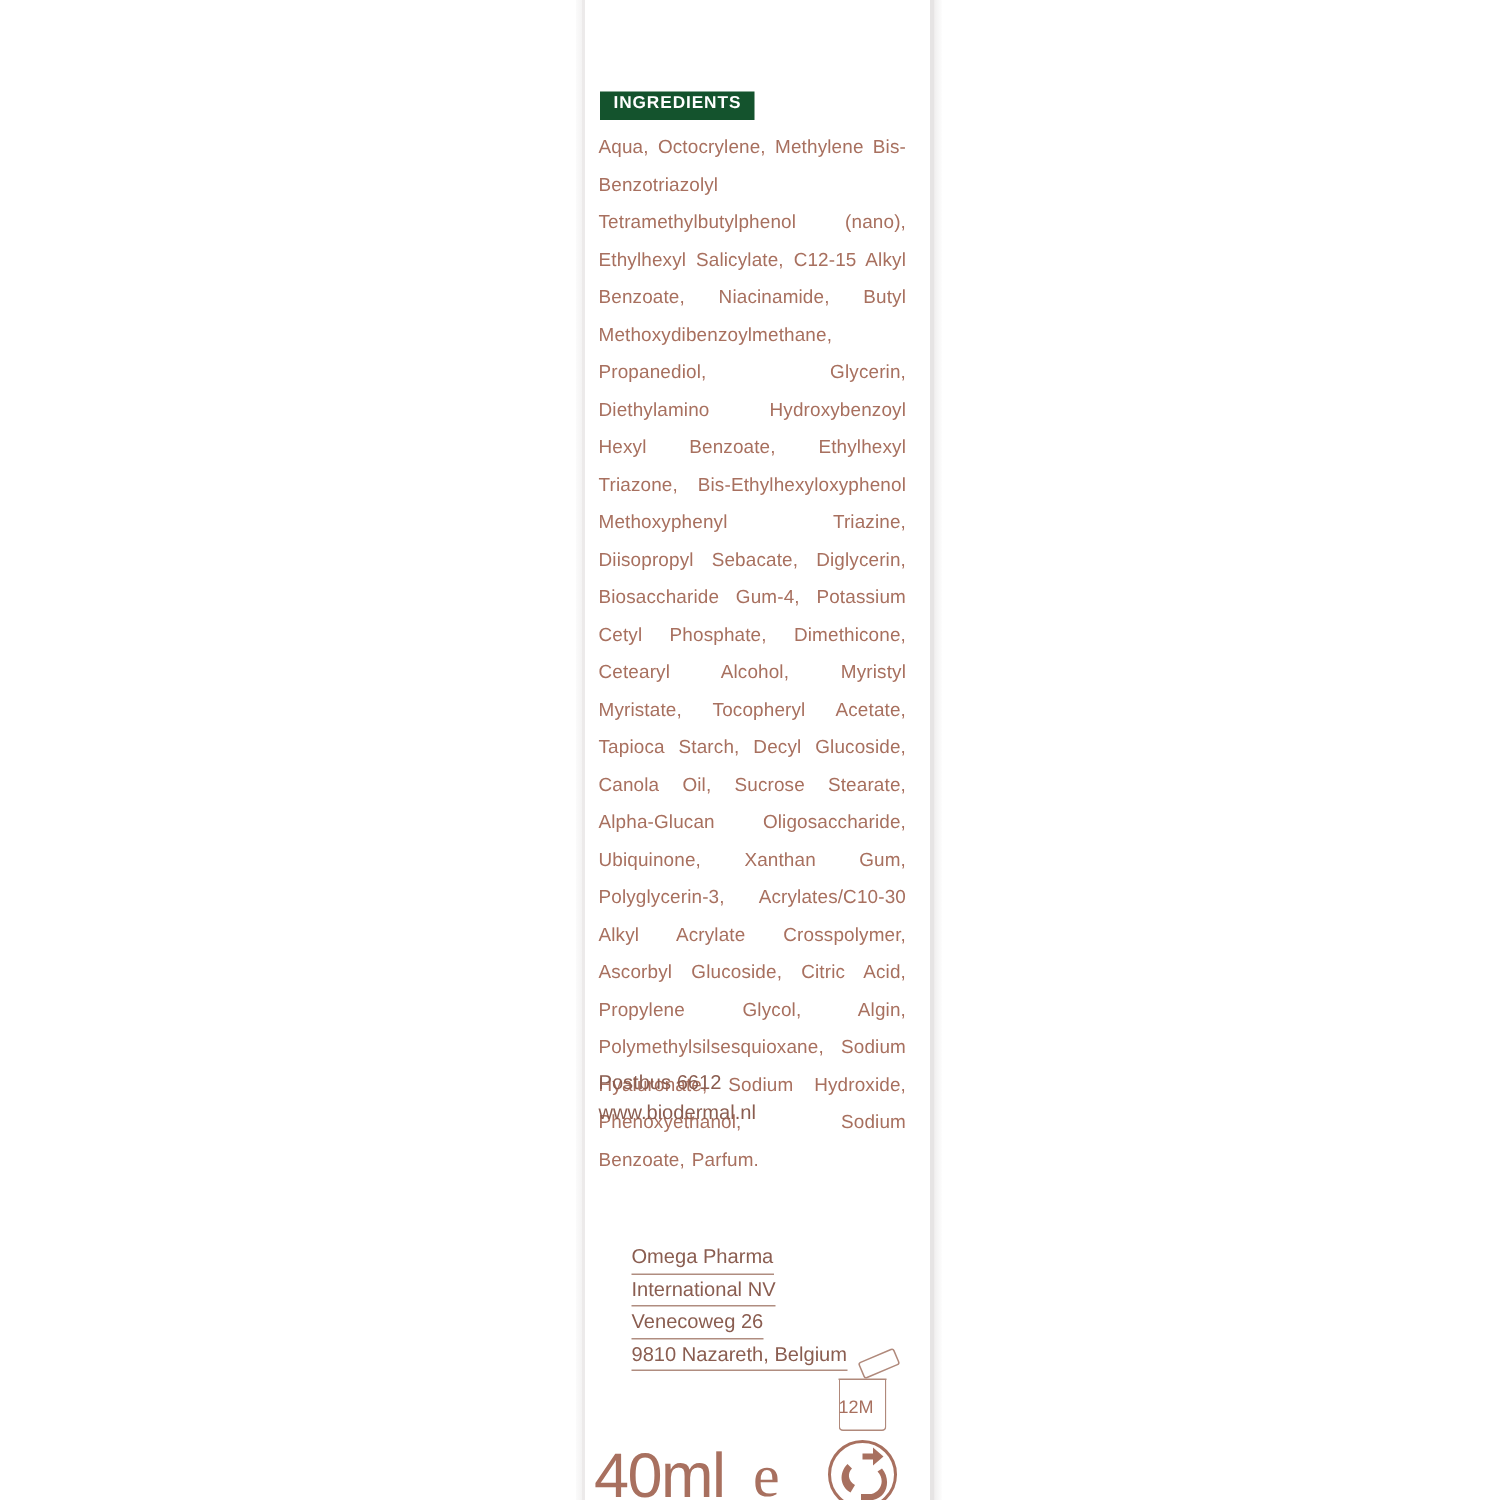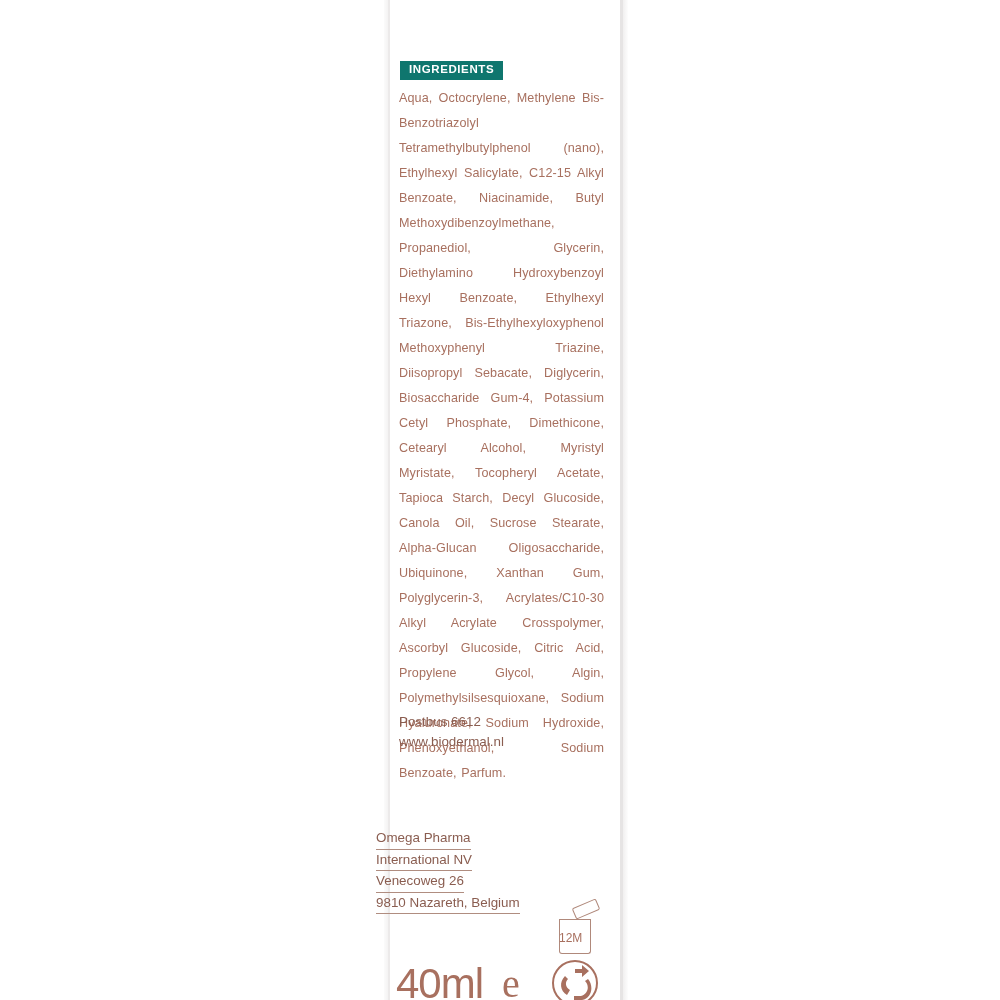--- a/index.html
+++ b/index.html
@@ -41,21 +41,21 @@
     top: 0;
     width: 8px;
     height: 1000px;
     background: linear-gradient(to right, #e9e7e7, #fdfdfd);
   }
 
   .ingredients-badge {
     position: absolute;
     left: 400px;
     top: 61px;
-    background: #0f766e;
+    background: #14532d;
     color: #ffffff;
     font-size: 11.5px;
     font-weight: bold;
     letter-spacing: 0.6px;
     padding: 3px 9px 4px 9px;
     line-height: 1;
   }
 
   #ingredients-text {
     position: absolute;
@@ -83,21 +83,21 @@
     font-weight: bold;
     color: #5b3a30;
     font-size: 13.6px;
     display: block;
     margin-bottom: 1px;
   }
   #company-block .line { display: block; }
 
   #distributor-block {
     position: absolute;
-    left: 376px;
+    left: 421px;
     top: 828px;
     width: 215px;
     color: #8a5d50;
     font-size: 13.4px;
     line-height: 19.6px;
   }
   #distributor-block .line {
     display: block;
     border-bottom: 1px solid #b08d80;
     width: fit-content;

